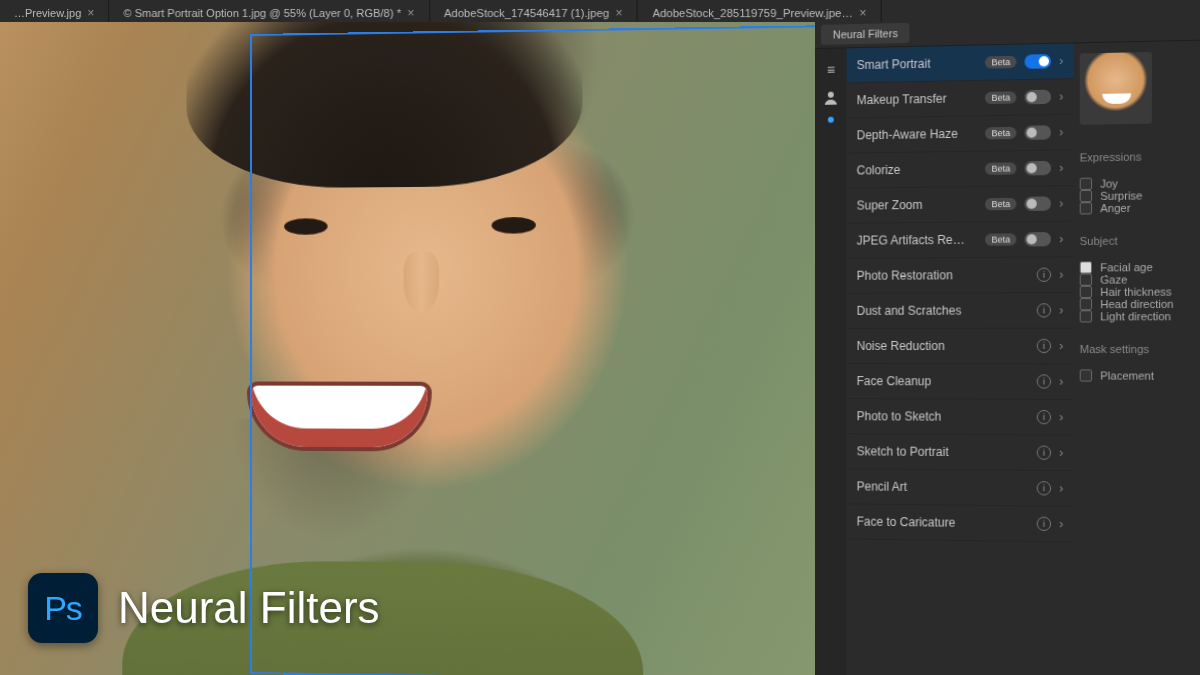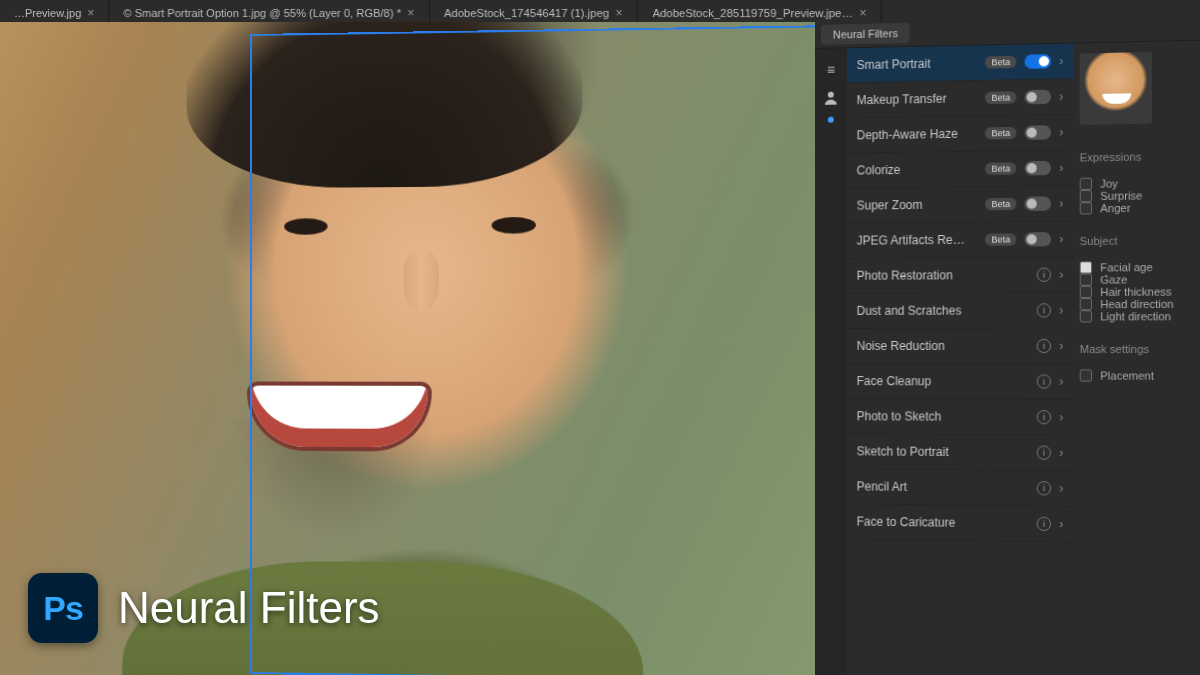--- a/index.html
+++ b/index.html
@@ -63,21 +63,21 @@
   }
 
   
   .branding {
     position: absolute; left: 28px; bottom: 32px; display: flex; align-items: center; gap: 20px;
     z-index: 50;
   }
   .ps-logo {
     width: 70px; height: 70px; border-radius: 14px;
     background: #001e36; display: flex; align-items: center; justify-content: center;
-    color: #31a8ff; font-weight: 700; font-size: 34px; letter-spacing: -1px;
+    color: #31a8ff; font-weight: 400; font-size: 34px; letter-spacing: -1px;
     box-shadow: 0 3px 10px rgba(0,0,0,.4);
   }
   .brand-title { color: #fff; font-size: 44px; font-weight: 400; text-shadow: 0 2px 6px rgba(0,0,0,.6); }
 
   
   .panel-wrap {
     position: absolute; top: 22px; right: -10px; bottom: 0; width: 395px;
     transform: perspective(2200px) rotateY(-9deg);
     transform-origin: left center;
     background: #2b2b2b;

